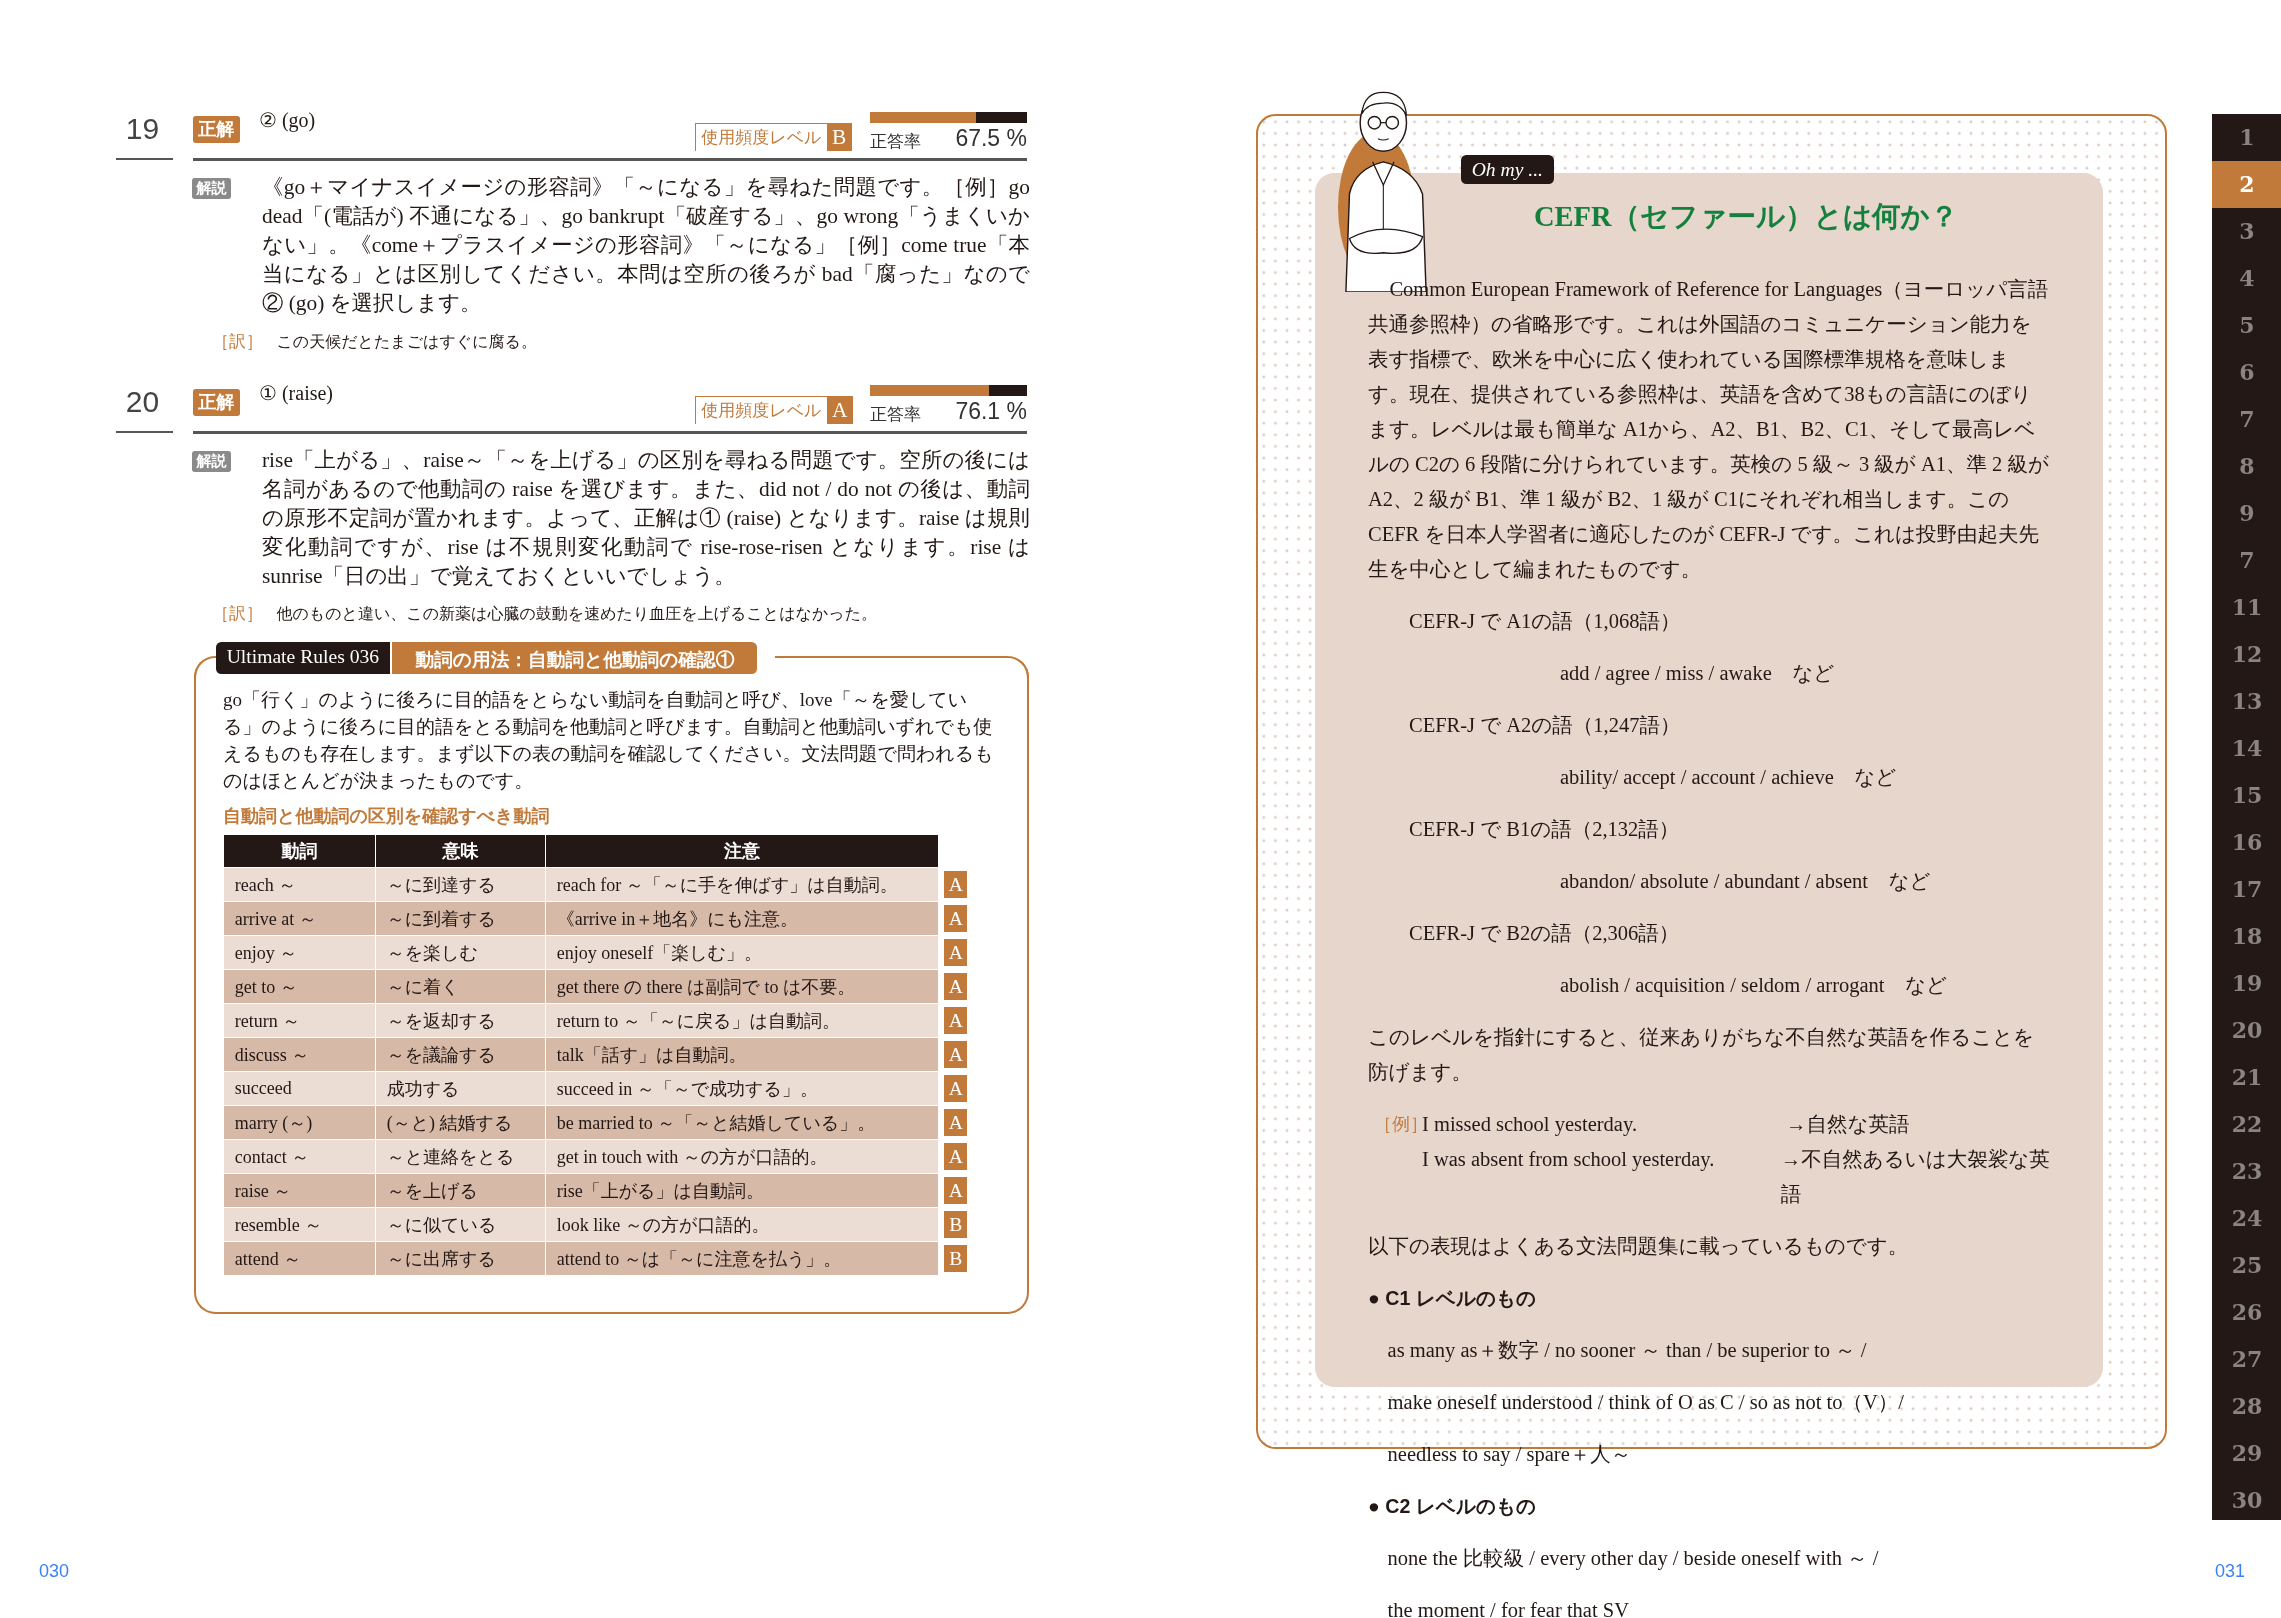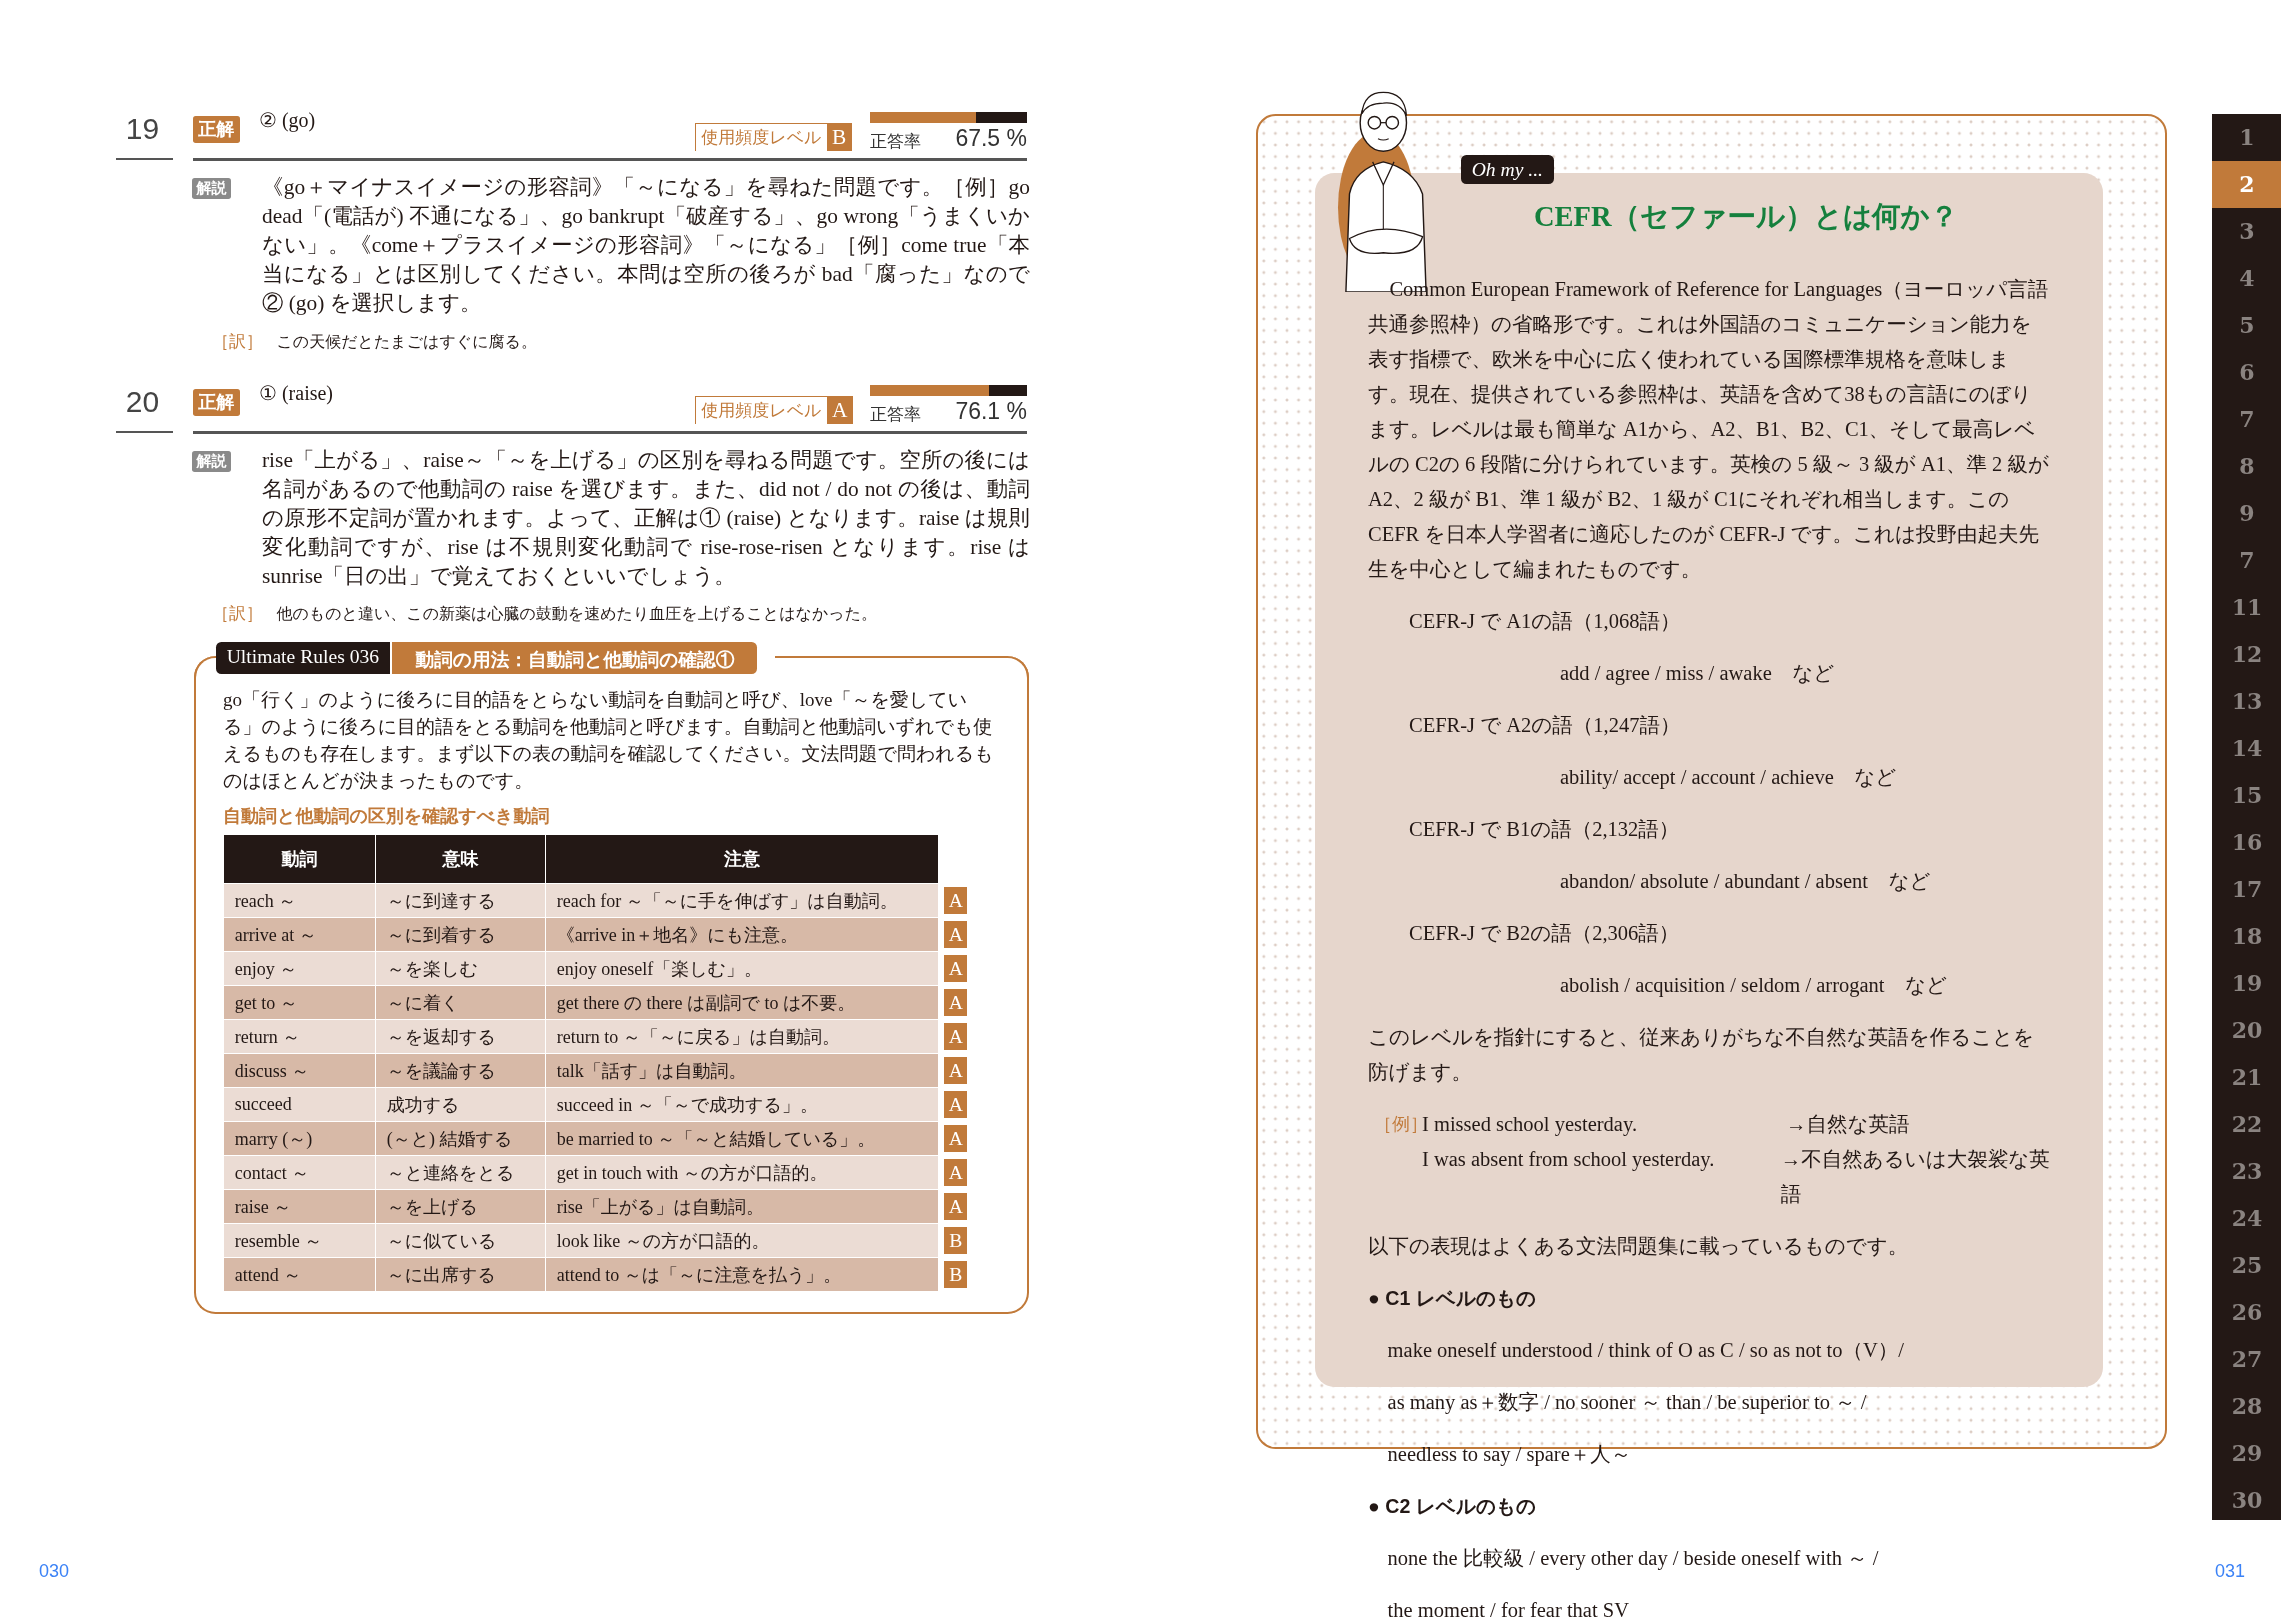--- a/index.html
+++ b/index.html
@@ -31,21 +31,21 @@
 
   
   .ur-box { position:absolute; left:194px; top:656px; width:831px; height:656px; border:2.7px solid #c17a3a; border-radius:21.4px; border-top:none; }
   .ur-topline { position:absolute; left:194px; top:656px; width:831px; height:21.4px; border-top:2.7px solid #c17a3a; border-left:2.7px solid #c17a3a; border-right:2.7px solid #c17a3a; border-radius:21.4px 21.4px 0 0; }
   .ur-header { position:absolute; left:216px; top:642px; display:flex; height:32px; background:#fff; padding-right:18px; }
   .ur-title-dark { background:#231815; color:#fff; font-size:19.6px; padding:3.6px 10.7px 0 10.7px; border-radius:5.3px 0 0 5.3px; }
   .ur-title-orange { background:#c17a3a; color:#fff; font-family:"Liberation Sans", sans-serif; font-weight:bold; font-size:18.7px; padding:4.5px 23px 0 23px; border-radius:0 5.3px 5.3px 0; margin-left:2.7px; }
   .ur-body { position:absolute; left:223px; top:686px; width:779px; font-size:19px; line-height:27px; color:#231815; font-family:"Liberation Serif", serif; }
   .ur-subhead { position:absolute; left:223px; top:804px; font-size:18px; color:#c17a3a; font-weight:bold; font-family:"Liberation Sans", sans-serif; }
   table.verbs { position:absolute; left:223px; top:834px; border-collapse:separate; border-spacing:1.8px 1.8px; font-size:18px; }
-  table.verbs th { background:#231815; color:#fff; font-family:"Liberation Sans", sans-serif; font-weight:bold; font-size:18px; height:48px; padding:0; text-align:center; }
+  table.verbs th { background:#231815; color:#fff; font-family:"Liberation Sans", sans-serif; font-weight:bold; font-size:18px; height:32px; padding:0; text-align:center; }
   table.verbs td { height:33px; padding:0 10.7px; white-space:nowrap; }
   table.verbs tr.odd td.c { background:#ebdcd4; }
   table.verbs tr.even td.c { background:#d7b9a7; }
   table.verbs td.lvl { padding:0 0 0 5.3px; background:transparent; }
   .lvl-badge { display:inline-block; width:23px; height:27px; background:#c17a3a; color:#fff; font-size:19.6px; text-align:center; line-height:27px; }
   .page-num { position:absolute; font-size:18px; color:#3b82f6; font-family:"Liberation Sans", sans-serif; }
 
   
   .col-frame { position:absolute; left:1256px; top:114px; width:907px; height:1331px; border:2.7px solid #c17a3a; border-radius:19.6px;
     background-color:#fff;
@@ -258,22 +258,22 @@
       <span class="ex-tag" style="font-size:18px;width:48px;">［例］</span>
       <span class="s">I missed school yesterday.</span>
       <span>→自然な英語</span>
     </div>
     <div class="ex-row" style="padding-left:71px;">
       <span class="s">I was absent from school yesterday.</span>
       <span>→不自然あるいは大袈裟な英語</span>
     </div>
     <p>以下の表現はよくある文法問題集に載っているものです。</p>
     <p class="bullet-head">● C1 レベルのもの</p>
+    <p class="pl3">as many as＋数字 / no sooner ～ than / be superior to ～ /</p>
     <p class="pl3">make oneself understood / think of O as C / so as not to（V）/</p>
-    <p class="pl3">as many as＋数字 / no sooner ～ than / be superior to ～ /</p>
     <p class="pl3">needless to say / spare＋人～</p>
     <p class="bullet-head">● C2 レベルのもの</p>
     <p class="pl3">none the 比較級 / every other day / beside oneself with ～ /</p>
     <p class="pl3">the moment / for fear that SV</p>
     <p class="indent1">A2レベルの語の運用さえままならない人が、C1や C2レベルの語法が必要だとは思えません。このことを明確に示してくれるのが CEFR や CEFR-J なのです。</p>
   </div>
 
   <div class="sidetab" id="sidetab">
       <div class="tab-item">1</div>
       <div class="tab-item active">2</div>

